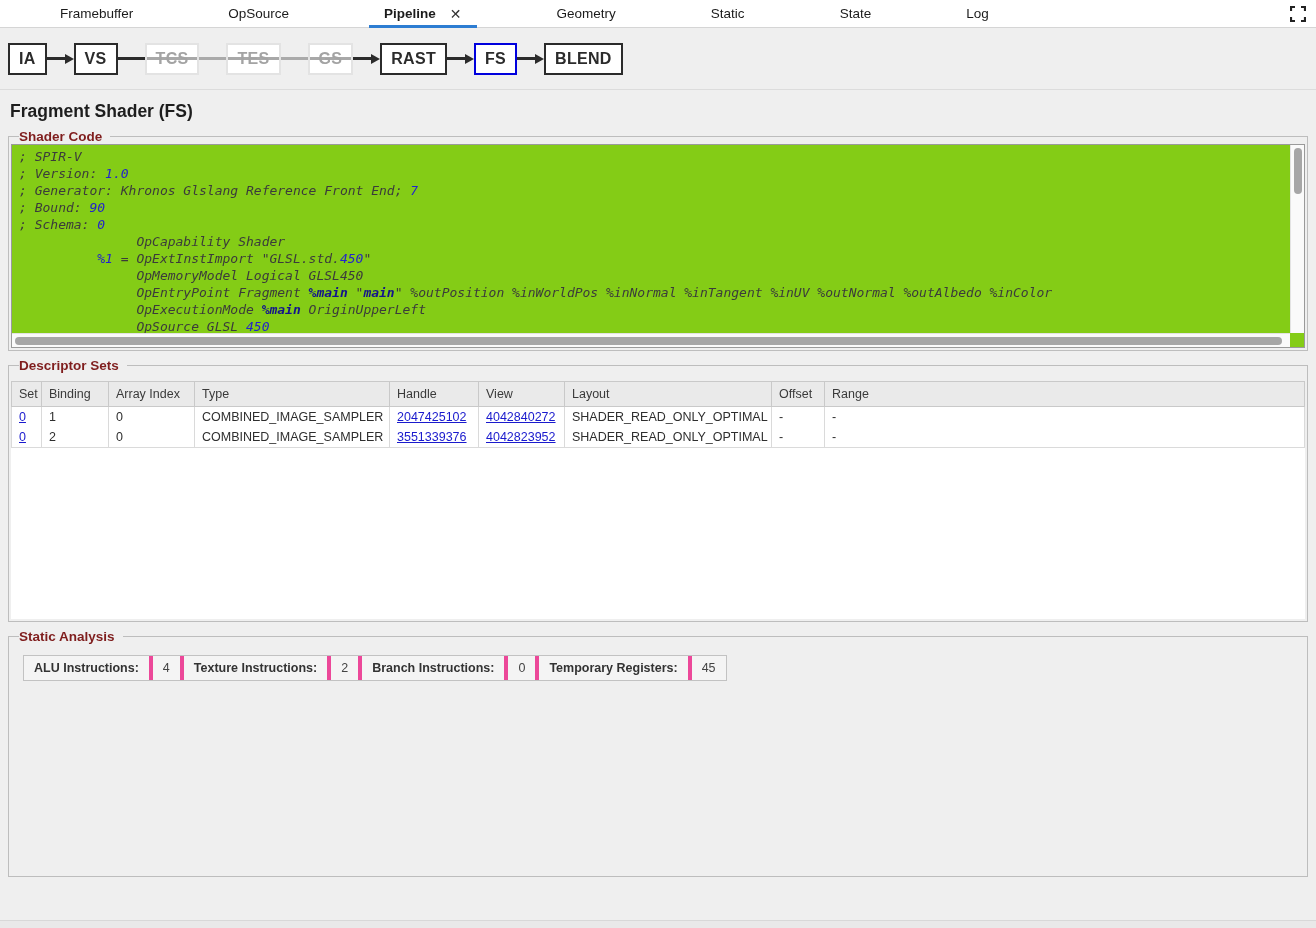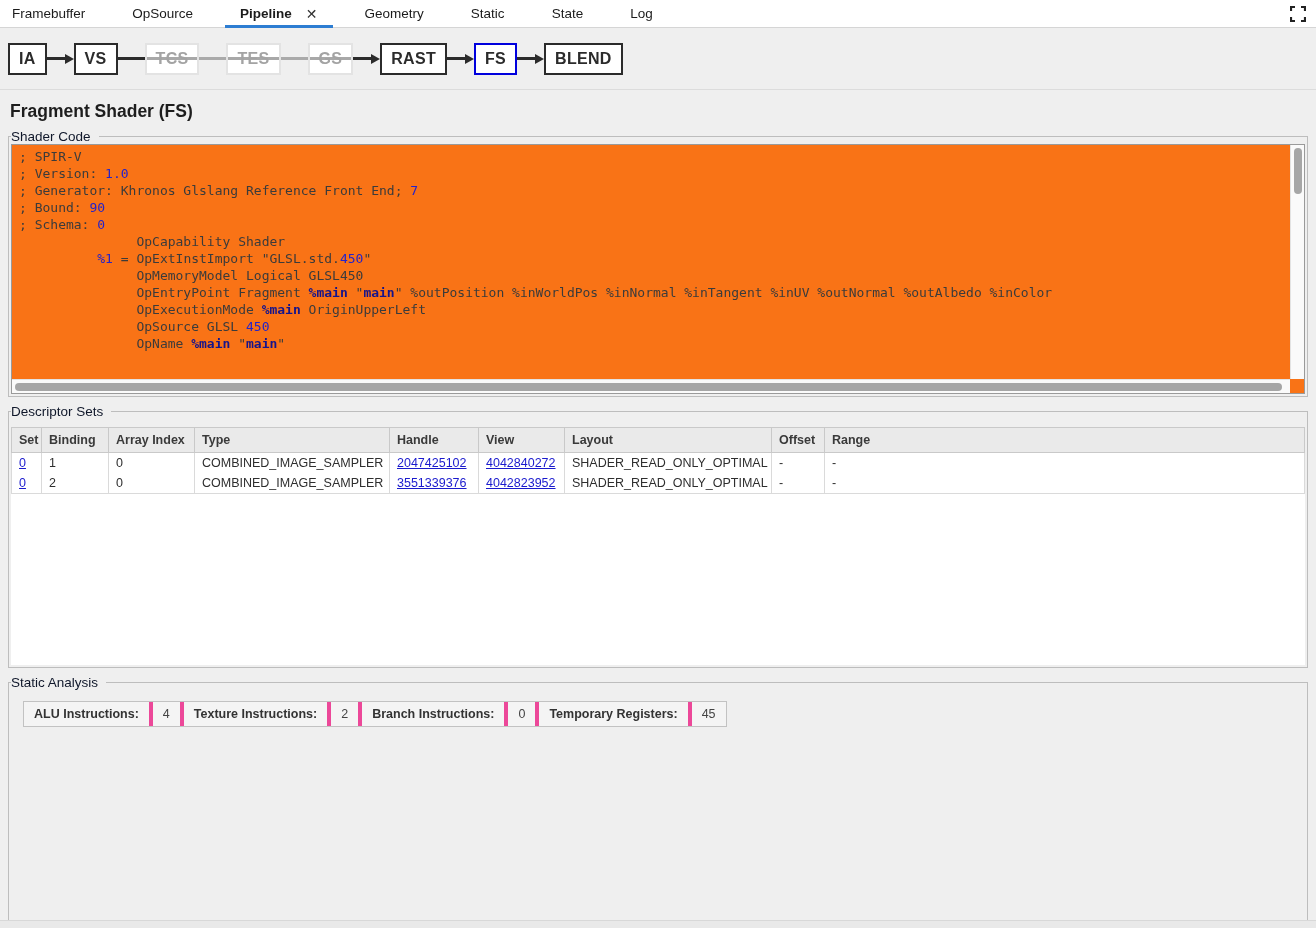--- a/index.html
+++ b/index.html
@@ -9,21 +9,21 @@
     background:#efefef; color:#2b2b2b;
     font-family:"Liberation Sans", sans-serif;
   }
 
   
   .tabbar {
     height:28px; background:#ffffff; border-bottom:1px solid #d5d5d5;
     display:flex; align-items:stretch; padding-left:10px; position:relative;
   }
   .tabs { display:flex; gap:43px; }
-  .tab { display:flex; align-items:center; gap:14px; font-size:13.5px; color:#1b1b1b; position:relative; padding:0 2px; cursor:default; }
+  .tab { display:flex; align-items:center; gap:14px; font-size:13.5px; color:#1b1b1b; position:relative; padding:0 2px; cursor:default;margin-left:48px; }
   .tab.active { font-weight:bold; }
   .tab.active::after { content:""; position:absolute; left:-13px; right:-13px; bottom:-1px; height:3px; background:#2d7dd2; }
   .tab .close { font-weight:normal; font-size:14px; color:#333; line-height:1; }
   .fsicon { position:absolute; right:10px; top:6px; width:16px; height:16px; }
 
   
   .pipebar { height:62px; display:flex; align-items:center; padding-left:8px; border-bottom:1px solid #dcdcdc; }
   .stage {
     background:#fff; border:2px solid #2b2b2b; color:#2b2b2b;
     font-weight:bold; font-size:16px; padding:5px 9px; letter-spacing:.3px;
@@ -34,43 +34,43 @@
   }
   .stage.selected { border-color:#0000dd; }
   .conn { display:flex; align-items:center; width:27px; }
   .conn .line { height:3px; flex:1; background:#2b2b2b; }
   .conn.gray .line { background:#aaaaaa; }
   .conn .arrow { width:0; height:0; border-left:9px solid #2b2b2b; border-top:5.5px solid transparent; border-bottom:5.5px solid transparent; }
 
   
   h1.title { font-size:17.5px; font-weight:bold; color:#1d1d1d; margin:11px 0 0 10px; }
   fieldset { border:1px solid #bdbdbd; margin:7px 8px 0 8px; padding:0 2px 2px 2px; position:relative; }
-  legend { font-weight:normal; font-size:13.5px; color:#0f172a; padding:0 8px 0 0; margin-left:0; }
+  legend { font-weight:bold; font-size:13.5px; color:#7f1d1d; padding:0 8px 0 0; margin-left:8px; }
 
   
   .codetabs { display:flex; margin-top:5px; }
   .codetab { font-size:12.5px; padding:5px 12px 4px 12px; color:#9a9a9a; background:#e9e9e9; border:1px solid #c8c8c8; border-bottom:none; }
   .codetab.active { background:#ffffff; color:#333333; }
   .codetab + .codetab { border-left:none; }
-  .codebox { border:1px solid #9a9a9a; background:#f97316; height:250px; position:relative; overflow:hidden; }
+  .codebox { border:1px solid #9a9a9a; background:#84cc16; height:204px; position:relative; overflow:hidden;font-style:italic; }
   .codebox pre {
     margin:0; padding:3px 20px 0 7px; white-space:pre;
     font-family:"DejaVu Sans Mono", monospace; font-size:13px; line-height:17px; color:#3b3b3b;
   }
   .codebox .n { color:#2323cc; }
   .codebox .e { color:#14148c; font-weight:bold; }
   .vscroll { position:absolute; top:0; right:0; bottom:14px; width:14px; background:#fafafa; border-left:1px solid #e3e3e3; }
   .vscroll .thumb { position:absolute; top:3px; left:3px; width:8px; height:46px; background:#a6a6a6; border-radius:4px; }
   .hscroll { position:absolute; left:0; right:14px; bottom:0; height:14px; background:#fafafa; border-top:1px solid #e3e3e3; }
   .hscroll .thumb { position:absolute; top:3px; left:3px; right:8px; height:8px; background:#a6a6a6; border-radius:4px; }
 
   
   .ds-body { background:#fff; margin-top:8px; height:238px; }
   table.ds { border-collapse:collapse; width:100%; table-layout:fixed; font-size:12.5px; }
-  table.ds th { background:#eaeaea; border:1px solid #c9c9c9; font-weight:bold; text-align:left; padding:5px 7px; color:#3a3a3a; }
+  table.ds th { background:#eaeaea; border:1px solid #c9c9c9; font-weight:normal; text-align:left; padding:5px 7px; color:#3a3a3a; }
   table.ds td { border-left:1px solid #dadada; border-right:1px solid #dadada; padding:3px 7px; color:#2e2e2e; overflow:hidden; white-space:nowrap; }
   table.ds tr:last-child td { border-bottom:1px solid #dadada; }
   a.val { color:#1a1acd; text-decoration:underline; cursor:pointer; }
 
   
   .sa-body { height:230px; }
   .stats { display:inline-flex; margin:11px 0 0 12px; border:1px solid #c2c2c2; background:#f4f4f4; }
   .stats > div { padding:5px 10px; font-size:12.5px; border-right:4px solid #ec4899; display:flex; align-items:center; }
   .stats > div:last-child { border-right:none; }
   .stats .lbl { font-weight:bold; color:#333; }

